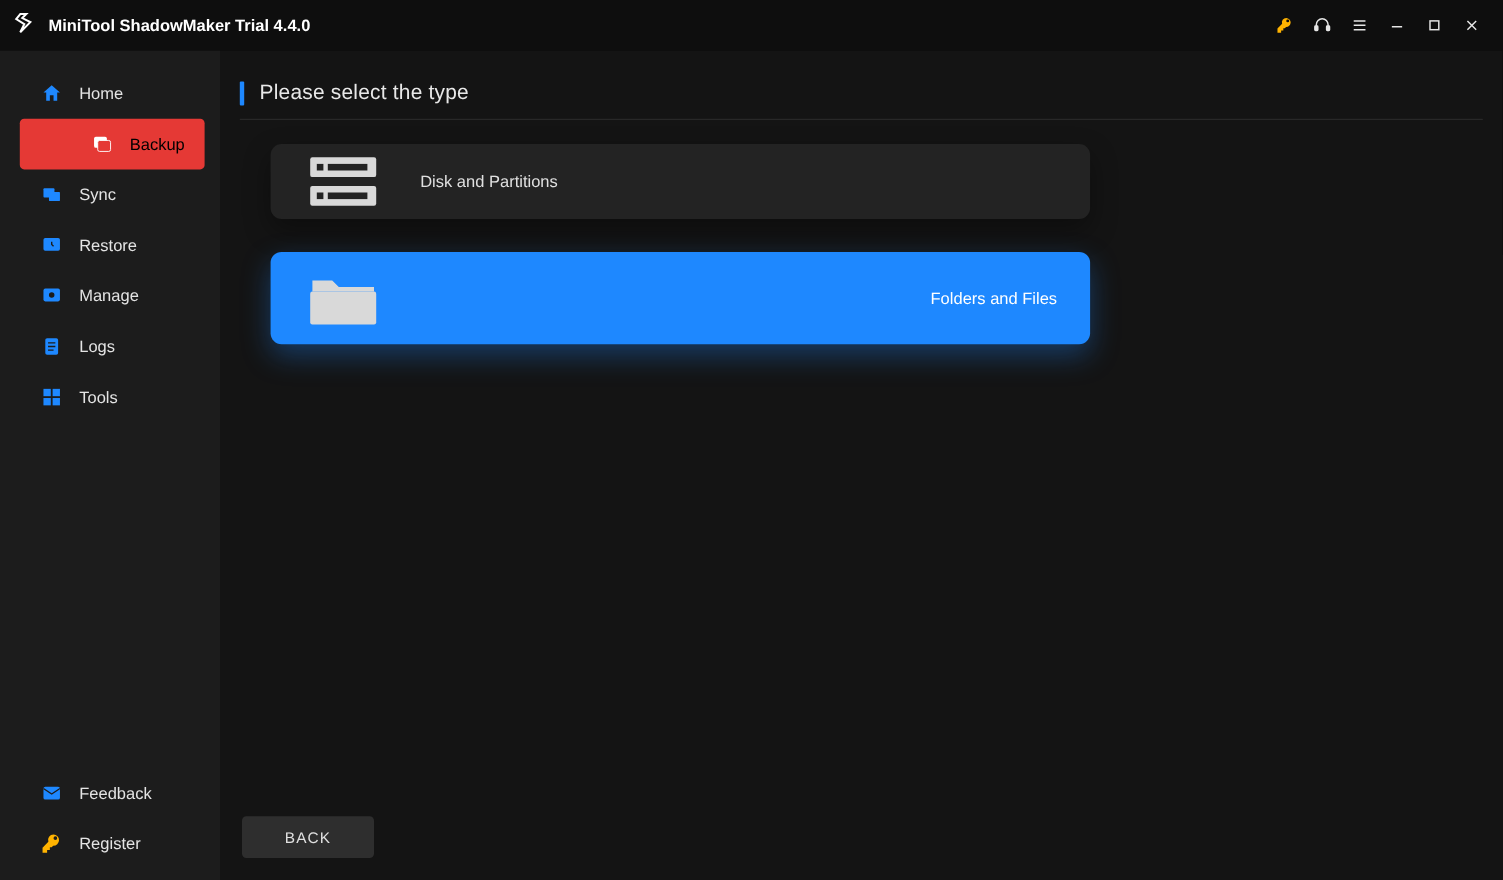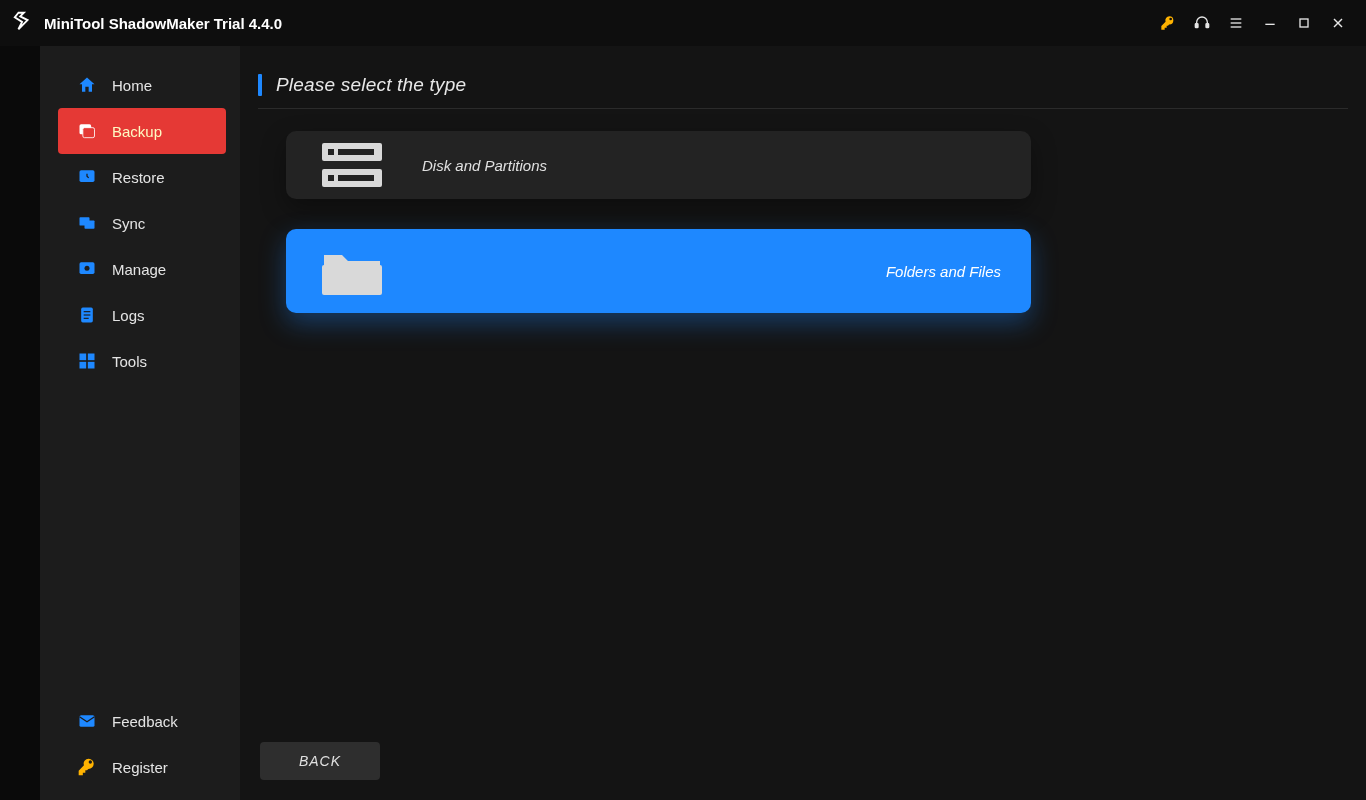--- a/index.html
+++ b/index.html
@@ -5,32 +5,32 @@
     * { margin:0; padding:0; box-sizing:border-box; font-family:"Segoe UI", Arial, sans-serif; }
     body { width:1366px; height:800px; background:#0a0a0a; overflow:hidden; color:#fff; }
     .titlebar { height:46px; background:#0e0e0e; display:flex; padding:0 12px; justify-content:space-between; }
     .titlebar-left { display:flex; align-items:center; gap:10px; }
     .titlebar-left svg { width:22px; height:22px; }
     .titlebar-title { font-size:15px; font-weight:600; color:#fff; }
     .titlebar-right { display:flex; align-items:center; gap:2px; }
     .tb-btn { width:32px; height:32px; display:flex; align-items:center; justify-content:center; color:#e6e6e6; cursor:pointer; }
     .tb-btn svg { width:16px; height:16px; }
     .key-btn { color:#ffb300; }
-    .main { display:flex; height:754px;padding-left:40px; }
+    .main { display:flex; height:754px; }
     .sidebar { width:200px; background:#1c1c1c; display:flex; flex-direction:column; padding-top:16px; }
     .sidebar-spacer { flex:1; }
     .nav-item { height:46px; display:flex; align-items:center; padding:0 18px; gap:14px; color:#e4e4e4; font-size:15px; cursor:pointer; margin:0 0 0 18px; border-radius:4px 0 0 4px; }
     .nav-item.full { margin:0 14px 0 18px; border-radius:4px; }
-    .nav-item.active { background:#e53935; color:#fef9c3; }
+    .nav-item.active { background:#e53935; color:#000000;justify-content:flex-end; }
     .nav-item .ic { width:22px; height:22px; display:flex; align-items:center; justify-content:center; color:#1e88ff; flex:0 0 22px; }
     .nav-item.active .ic { color:#fff; }
     .nav-item.bottom .ic { color:#ffb300; }
     .nav-item.bottom2 .ic { color:#1e88ff; }
     .nav-item svg { width:20px; height:20px; }
-    .content { flex:1; background:#141414; padding:28px 18px 18px 18px; display:flex; flex-direction:column; position:relative;font-style:italic; }
+    .content { flex:1; background:#141414; padding:28px 18px 18px 18px; display:flex; flex-direction:column; position:relative; }
     .page-head { display:flex; align-items:center; gap:14px; border-bottom:1px solid #2b2b2b; padding-bottom:12px; margin-bottom:22px; }
     .head-bar { width:4px; height:22px; background:#1e88ff; border-radius:1px; }
     .head-txt { font-size:19px; color:#e8e8e8; letter-spacing:.2px; }
     .options { display:flex; flex-direction:column; gap:30px; padding-left:28px; }
     .opt-card { width:745px; height:68px; border-radius:10px; background:#232323; display:flex; align-items:center; padding:0 30px; gap:34px; cursor:pointer; box-shadow:0 10px 24px rgba(0,0,0,.35); }
     .opt-card.selected { background:#1e88ff; box-shadow:0 10px 26px rgba(30,136,255,.35); }
     .opt-card.tall { height:84px;justify-content:space-between; }
     .opt-icon { width:72px; height:56px; display:flex; align-items:center; justify-content:center; color:#d9d9d9; }
     .opt-card.selected .opt-icon { color:#e8e8e8; }
     .opt-label { font-size:15px; color:#e0e0e0; }
@@ -106,35 +106,35 @@
             <rect x="3" y="4" width="14" height="12" rx="2"></rect>
             <rect x="7" y="8" width="14" height="12" rx="2" fill="#e53935" stroke="#fff" stroke-width="1"></rect>
           </svg>
       </span>
       <span>Backup</span>
     </div>
 
     <div class="nav-item full">
       <span class="ic">
         <svg viewBox="0 0 24 24" fill="currentColor">
+            <rect x="3" y="5" width="12" height="10" rx="1"></rect>
+            <rect x="9" y="9" width="12" height="10" rx="1"></rect>
+          </svg>
+      </span>
+      <span>Sync</span>
+    </div>
+
+    <div class="nav-item full">
+      <span class="ic">
+        <svg viewBox="0 0 24 24" fill="currentColor">
             <rect x="3" y="4" width="18" height="14" rx="2"></rect>
             <path d="M12 8v3l2 2" stroke="#1c1c1c" stroke-width="1.5" fill="none"></path>
           </svg>
       </span>
       <span>Restore</span>
-    </div>
-
-    <div class="nav-item full">
-      <span class="ic">
-        <svg viewBox="0 0 24 24" fill="currentColor">
-            <rect x="3" y="5" width="12" height="10" rx="1"></rect>
-            <rect x="9" y="9" width="12" height="10" rx="1"></rect>
-          </svg>
-      </span>
-      <span>Sync</span>
     </div>
 
     <div class="nav-item full">
       <span class="ic">
         <svg viewBox="0 0 24 24" fill="currentColor">
             <rect x="3" y="4" width="18" height="14" rx="2"></rect>
             <circle cx="12" cy="11" r="3" fill="#1c1c1c"></circle>
           </svg>
       </span>
       <span>Manage</span>

